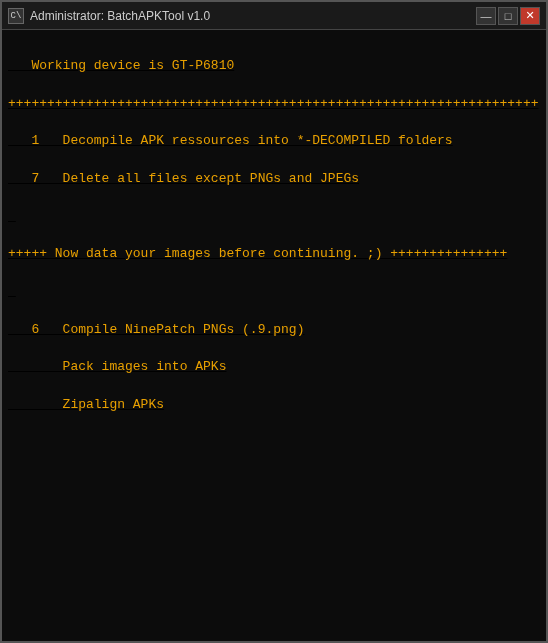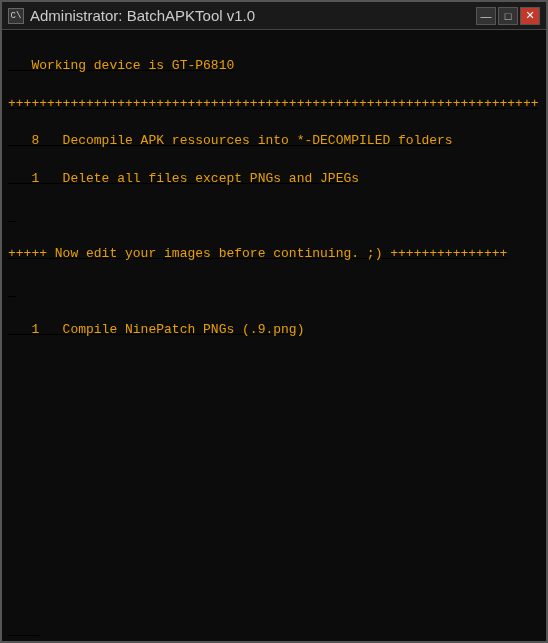--- a/index.html
+++ b/index.html
@@ -49,21 +49,21 @@
       border: 1px solid #666;
       font-size: 9px;
       color: #ccc;
       display: flex;
       align-items: center;
       justify-content: center;
     }
 
     .title-bar-title {
       color: #cccccc;
-      font-size: 15px;
+      font-size: 12px;
       font-family: 'Segoe UI', Arial, sans-serif;
     }
 
     .title-bar-controls {
       display: flex;
       gap: 2px;
     }
 
     .title-bar-btn {
       width: 20px;
@@ -131,26 +131,28 @@
       <div class="title-bar-btn">—</div>
       <div class="title-bar-btn">□</div>
       <div class="title-bar-btn close">✕</div>
     </div>
   </div>
 
   <div class="console-body">
     <div class="console-text">
 <span class="line">   <span>Working device is GT-P6810</span></span>
 <span class="line divider">++++++++++++++++++++++++++++++++++++++++++++++++++++++++++++++++++++</span>
-<span class="line">   8   Decompile APK ressources into *-DECOMPILED folders</span>
-<span class="line">   1   Delete all files except PNGs and JPEGs</span>
+<span class="line">   1   Decompile APK ressources into *-DECOMPILED folders</span>
+<span class="line">   7   Delete all files except PNGs and JPEGs</span>
 <span class="line"> </span>
-<span class="line">+++++ Now edit your images before continuing. ;) +++++++++++++++</span>
+<span class="line">+++++ Now data your images before continuing. ;) +++++++++++++++</span>
 <span class="line"> </span>
-<span class="line">   1   Compile NinePatch PNGs (.9.png)</span>
+<span class="line">   6   Compile NinePatch PNGs (.9.png)</span>
+<span class="line">       Pack images into APKs</span>
+<span class="line">       Zipalign APKs</span>
 
 
 
 
 
 
 
 
 
 

